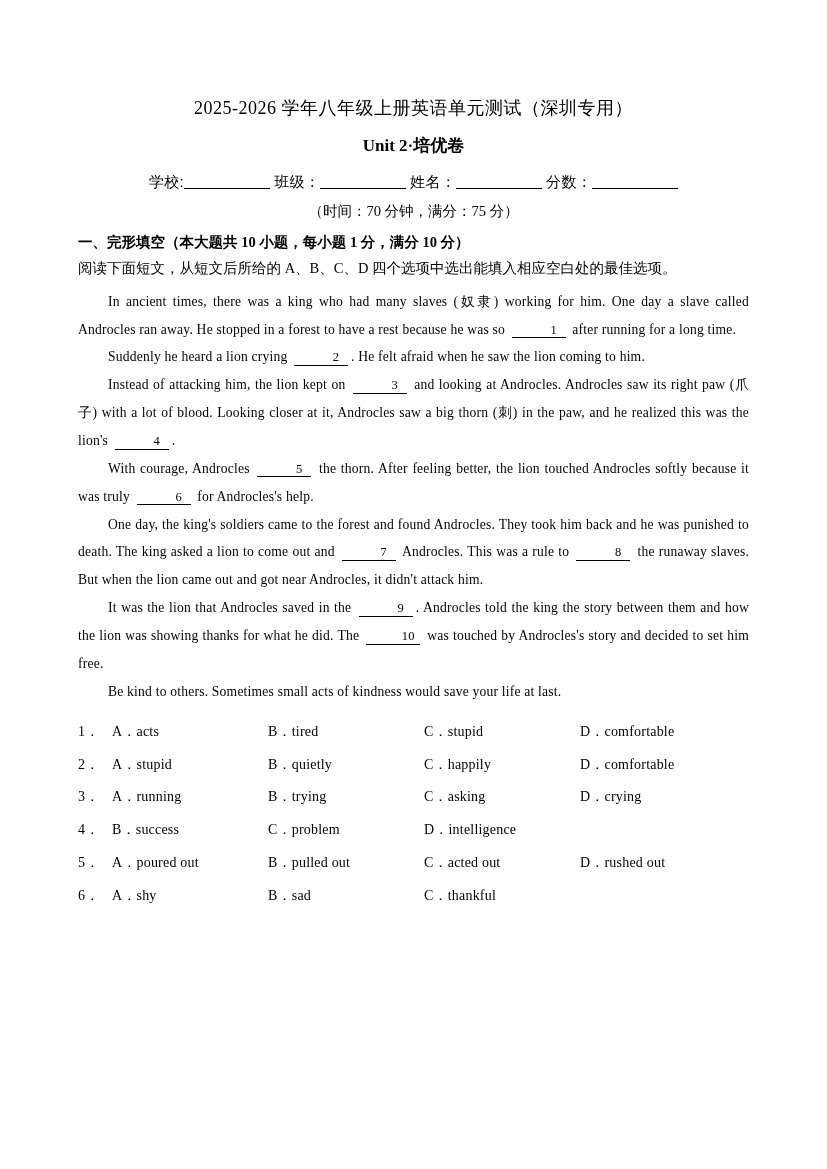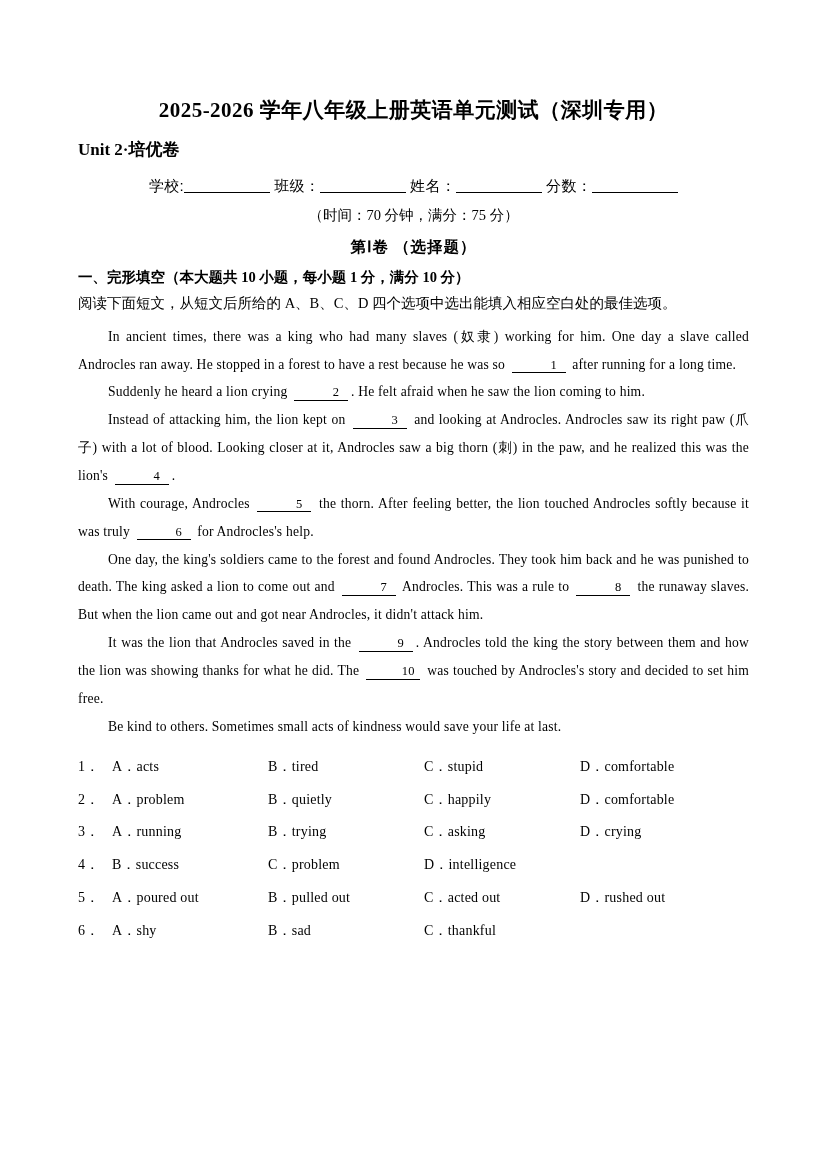--- a/index.html
+++ b/index.html
@@ -18,27 +18,27 @@
   .page {
     padding: 0 78px;
     box-sizing: border-box;
     width: 827px;
   }
   .spacer-top { height: 96px; }
 
   .doc-title {
     text-align: center;
     font-family: "Liberation Serif", serif;
-    font-weight: bold;
-    font-size: 21px;
+    font-weight: normal;
+    font-size: 18px;
     letter-spacing: 0.5px;
     margin: 0 0 14px 0;
   }
   .doc-subtitle {
-    text-align: left;
+    text-align: center;
     font-family: "Liberation Serif", serif;
     font-weight: bold;
     font-size: 17px;
     margin: 0 0 16px 0;
   }
   .info-line {
     text-align: center;
     font-size: 15px;
     margin: 0 0 10px 0;
     letter-spacing: 0.3px;
@@ -120,21 +120,20 @@
 
   <div class="info-line">
     <span class="lbl">学校:</span><span class="blank"></span>
     <span class="lbl">班级：</span><span class="blank"></span>
     <span class="lbl">姓名：</span><span class="blank"></span>
     <span class="lbl">分数：</span><span class="blank"></span>
   </div>
 
   <div class="time-line">（时间：70 分钟，满分：75 分）</div>
 
-  <div class="section-head">第Ⅰ卷 （选择题）</div>
 
   <div class="q-head">一、完形填空（本大题共 10 小题，每小题 1 分，满分 10 分）</div>
   <div class="q-instruction">阅读下面短文，从短文后所给的 A、B、C、D 四个选项中选出能填入相应空白处的最佳选项。</div>
 
   <div id="passage">
       <div class="para indent">In ancient times, there was a king who had many slaves (奴隶) working for him. One day a slave called Androcles ran away. He stopped in a forest to have a rest because he was so <span class="gap">1</span> after running for a long time.</div>
       <div class="para indent">Suddenly he heard a lion crying <span class="gap">2</span>. He felt afraid when he saw the lion coming to him.</div>
       <div class="para indent">Instead of attacking him, the lion kept on <span class="gap">3</span> and looking at Androcles. Androcles saw its right paw (爪子) with a lot of blood. Looking closer at it, Androcles saw a big thorn (刺) in the paw, and he realized this was the lion's <span class="gap">4</span>.</div>
       <div class="para indent">With courage, Androcles <span class="gap">5</span> the thorn. After feeling better, the lion touched Androcles softly because it was truly <span class="gap">6</span> for Androcles's help.</div>
       <div class="para indent">One day, the king's soldiers came to the forest and found Androcles. They took him back and he was punished to death. The king asked a lion to come out and <span class="gap">7</span> Androcles. This was a rule to <span class="gap">8</span> the runaway slaves. But when the lion came out and got near Androcles, it didn't attack him.</div>
@@ -145,21 +144,21 @@
   <div class="options" id="options">
       <div class="opt-row">
         <span class="opt-num">1．</span>
         <span class="opt-cell">A．acts</span>
         <span class="opt-cell">B．tired</span>
         <span class="opt-cell">C．stupid</span>
         <span class="opt-cell wide">D．comfortable</span>
       </div>
       <div class="opt-row">
         <span class="opt-num">2．</span>
-        <span class="opt-cell">A．problem</span>
+        <span class="opt-cell">A．stupid</span>
         <span class="opt-cell">B．quietly</span>
         <span class="opt-cell">C．happily</span>
         <span class="opt-cell wide">D．comfortable</span>
       </div>
       <div class="opt-row">
         <span class="opt-num">3．</span>
         <span class="opt-cell">A．running</span>
         <span class="opt-cell">B．trying</span>
         <span class="opt-cell">C．asking</span>
         <span class="opt-cell wide">D．crying</span>

